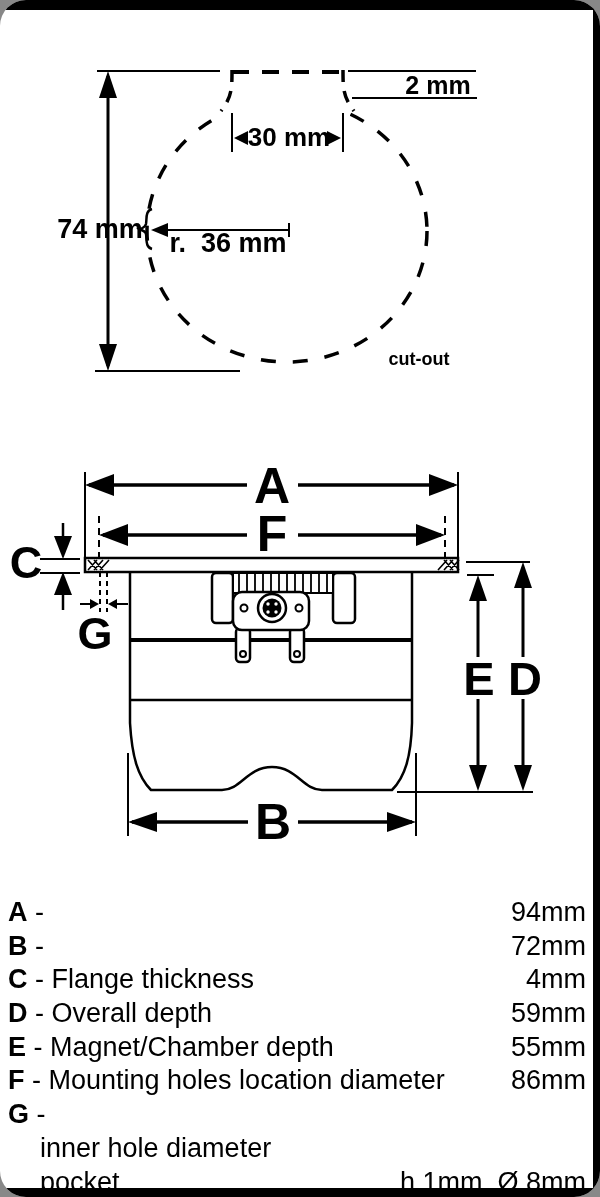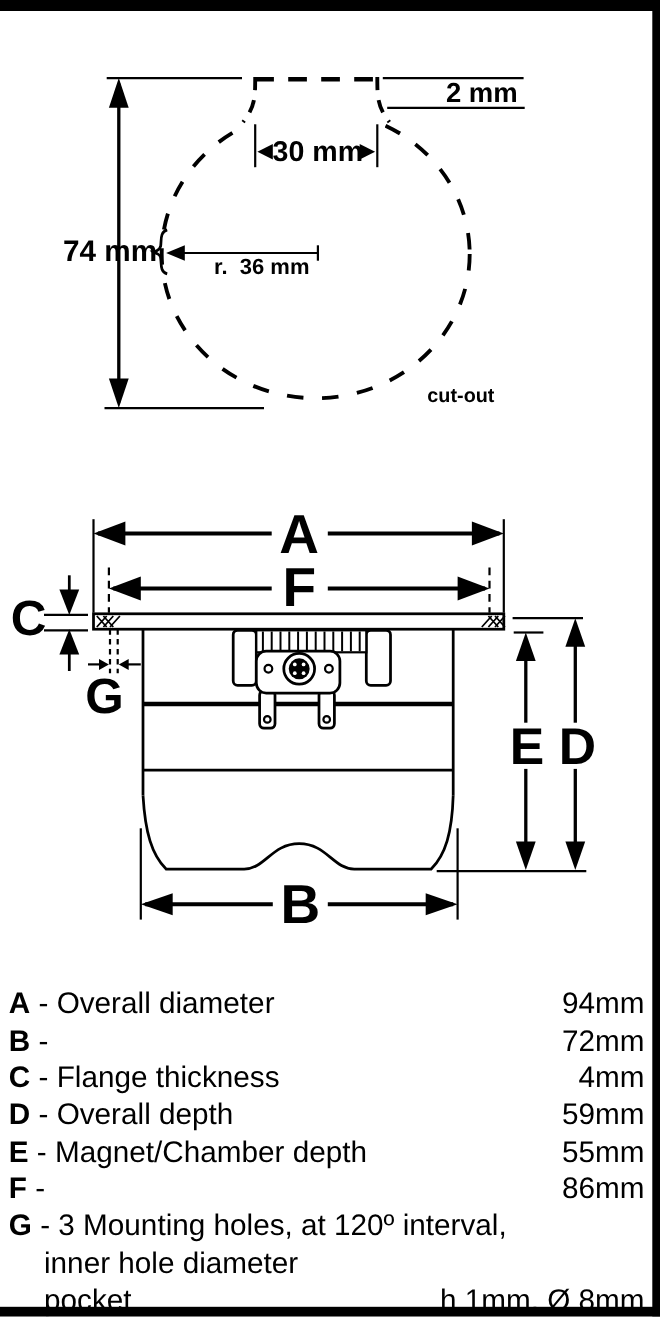--- a/index.html
+++ b/index.html
@@ -1,18 +1,18 @@
 <!DOCTYPE html>
 <html><head>
 <meta charset="utf-8">
 <style>
   html,body{margin:0;padding:0;background:#888;}
   .page{
     position:relative;width:600px;height:1197px;background:#fff;
-    overflow:hidden;font-family:"Liberation Sans",sans-serif;color:#000;
+    overflow:hidden;font-family:"Liberation Sans",sans-serif;color:#000;border-radius:26px;
   }
   .frame{position:absolute;background:#000;}
   .frame-top{left:0;top:0;width:600px;height:10px;}
   .frame-right{right:0;top:0;width:7px;height:1197px;}
   .frame-bottom{left:0;bottom:0;width:600px;height:9px;}
   svg.diagram{position:absolute;left:0;top:0;}
   .lbl{
     position:absolute;font-weight:bold;line-height:1;white-space:pre;
     transform:translate(-50%,-50%);color:#000;
   }
@@ -150,58 +150,58 @@
       <line x1="132" y1="822" x2="248" y2="822" stroke-width="3.5"></line>
       <line x1="298" y1="822" x2="412" y2="822" stroke-width="3.5"></line>
       <polygon points="128,822 157,812 157,832" stroke="none"></polygon>
       <polygon points="416,822 387,812 387,832" stroke="none"></polygon>
     </g>
   </svg>
 
   <div class="lbl lbl-mm" style="left:438px;top:85px;font-size:25px;">2 mm</div>
   <div class="lbl lbl-mm" style="left:289px;top:137px;">30 mm</div>
   <div class="lbl lbl-mm" style="left:100px;top:229px;font-size:27px;">74 mm</div>
-  <div class="lbl lbl-mm" style="left:238px;top:243px;font-size:20px;">r.  36 mm</div>
+  <div class="lbl lbl-mm" style="left:228px;top:243px;font-size:27px;">r.  36 mm</div>
   <div class="lbl" style="left:419px;top:359px;font-size:18px;">cut-out</div>
 
   <div class="lbl lbl-dim-big" style="left:272px;top:486px;">A</div>
   <div class="lbl lbl-dim-big" style="left:272px;top:534px;">F</div>
   <div class="lbl lbl-dim-med" style="left:26px;top:562px;">C</div>
   <div class="lbl lbl-dim-med" style="left:95px;top:633px;">G</div>
   <div class="lbl" style="left:479px;top:678px;font-size:47px;">E</div>
   <div class="lbl" style="left:525px;top:678px;font-size:47px;">D</div>
   <div class="lbl lbl-dim-big" style="left:273px;top:822px;">B</div>
 
   <div class="legend">
     <div class="lrow">
-      <span class="k">A</span><span> - </span><span>Overall diameter</span>
+      <span class="k">A</span><span> - </span>
       <span class="val">94mm</span>
     </div>
     <div class="lrow">
       <span class="k">B</span><span> - </span>
       <span class="val">72mm</span>
     </div>
     <div class="lrow">
       <span class="k">C</span><span> - </span><span>Flange thickness</span>
       <span class="val">4mm</span>
     </div>
     <div class="lrow">
       <span class="k">D</span><span> - </span><span>Overall depth</span>
       <span class="val">59mm</span>
     </div>
     <div class="lrow">
       <span class="k">E</span><span> - </span><span>Magnet/Chamber depth</span>
       <span class="val">55mm</span>
     </div>
     <div class="lrow">
-      <span class="k">F</span><span> - </span>
+      <span class="k">F</span><span> - </span><span>Mounting holes location diameter</span>
       <span class="val">86mm</span>
     </div>
     <div class="lrow">
-      <span class="k">G</span><span> - </span><span>3 Mounting holes, at 120º interval,</span>
+      <span class="k">G</span><span> - </span>
       <span class="val"></span>
     </div>
     <div class="lrow indent">
       <span class="k"></span><span></span><span>inner hole diameter</span>
     </div>
     <div class="lrow indent">
       <span class="k"></span><span></span><span>pocket</span>
       <span class="val">h 1mm, Ø 8mm</span>
     </div>
   </div>

